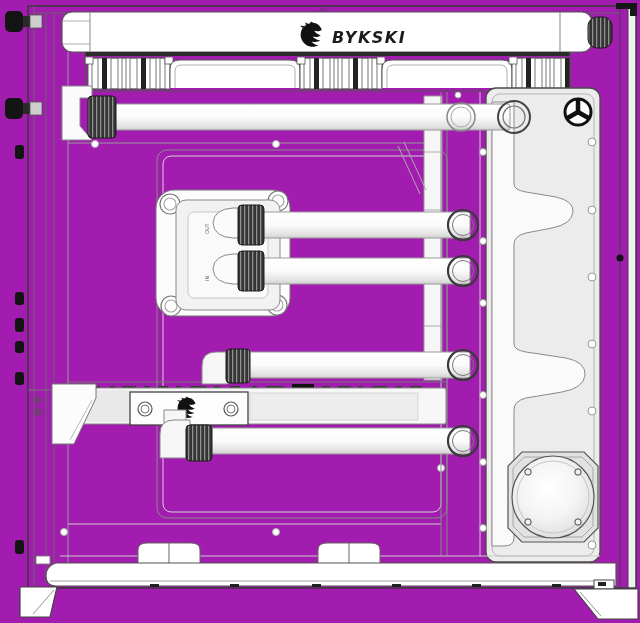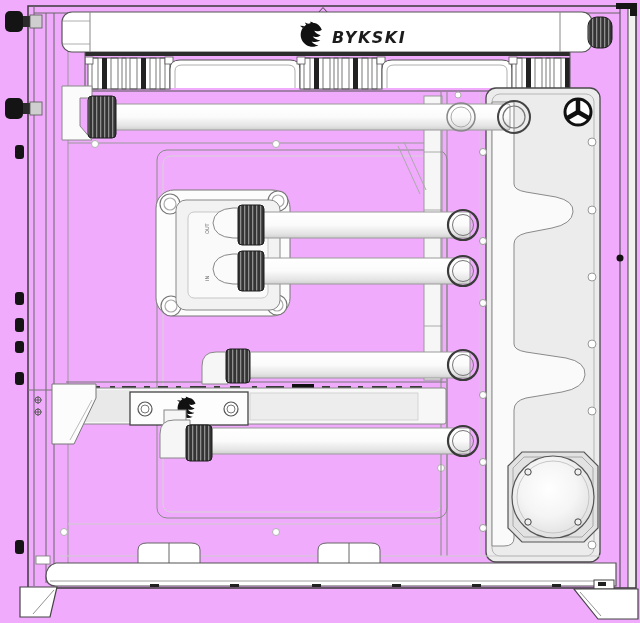--- a/index.html
+++ b/index.html
@@ -1,17 +1,17 @@
 <!DOCTYPE html>
 <html><head>
 <meta charset="utf-8">
 <style>
   html,body{margin:0;padding:0;background:#ffffff;}
   #stage{
-    position:relative;width:640px;height:623px;background:#f0abfc;overflow:hidden;
+    position:relative;width:640px;height:623px;background:#a21caf;overflow:hidden;
     font-family:"DejaVu Sans", sans-serif;
   }
   svg{display:block;}
   .brand-text{
     font-family:"DejaVu Sans", sans-serif;
     font-weight:bold;font-style:italic;letter-spacing:1.5px;
   }
   .tiny-label{font-family:"DejaVu Sans", sans-serif;}
 </style>
 </head>

